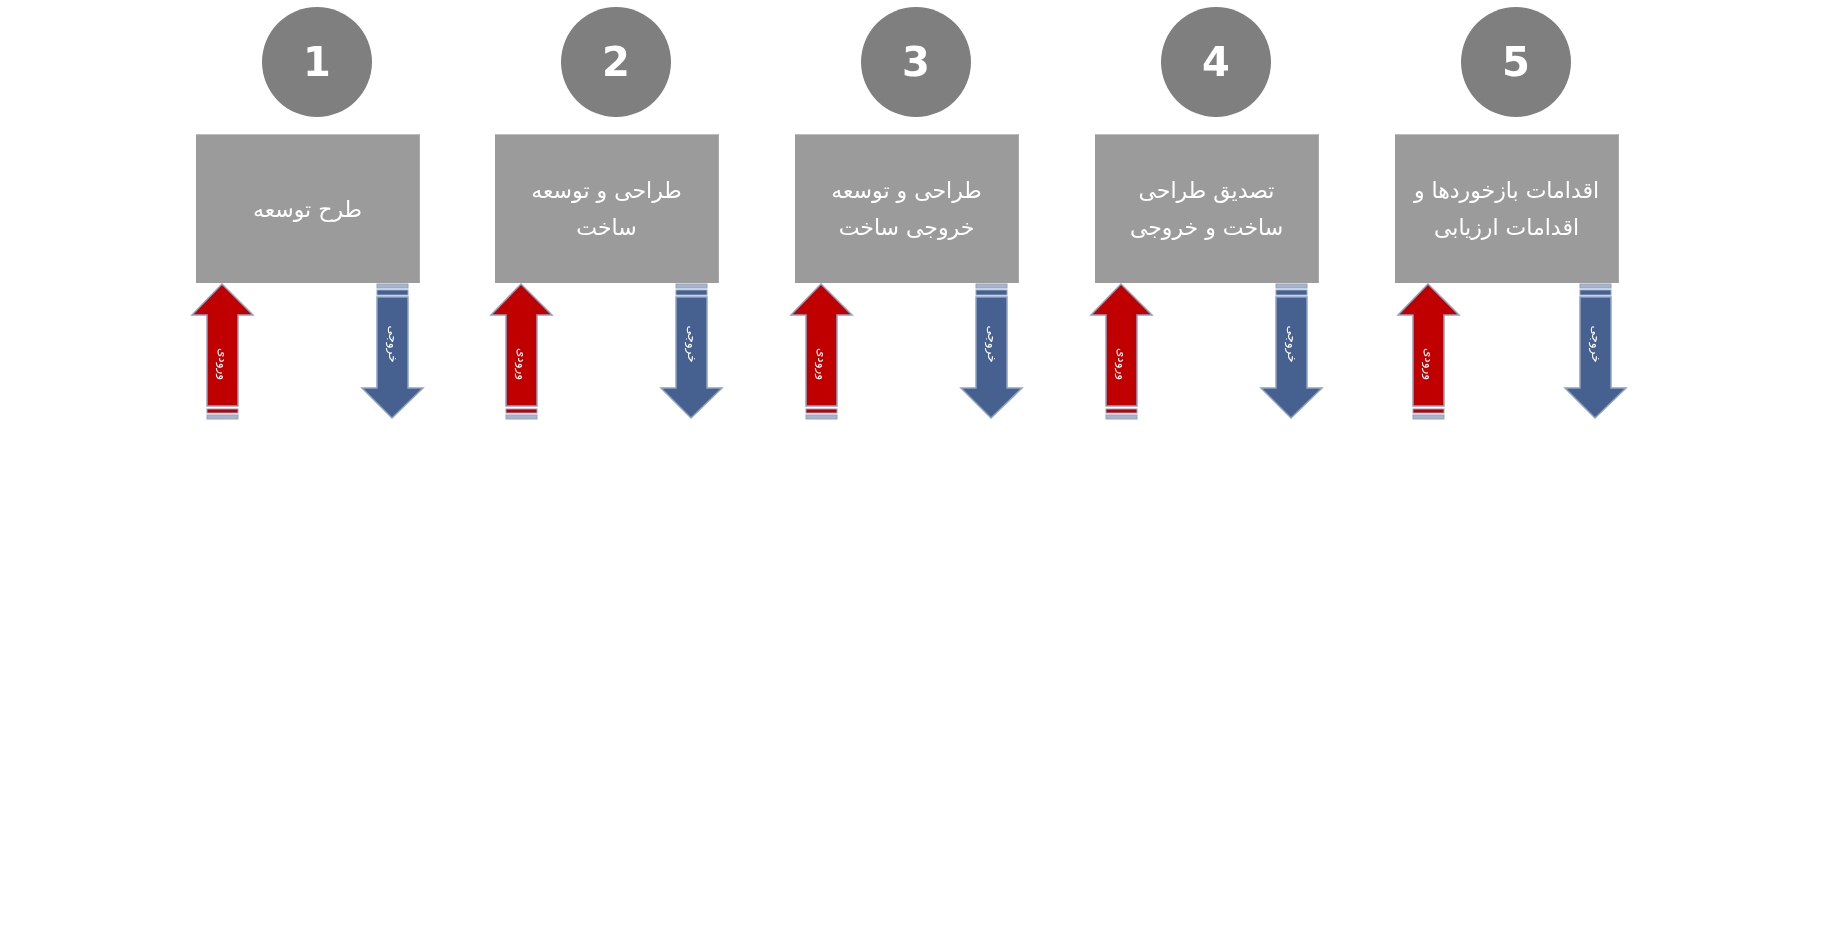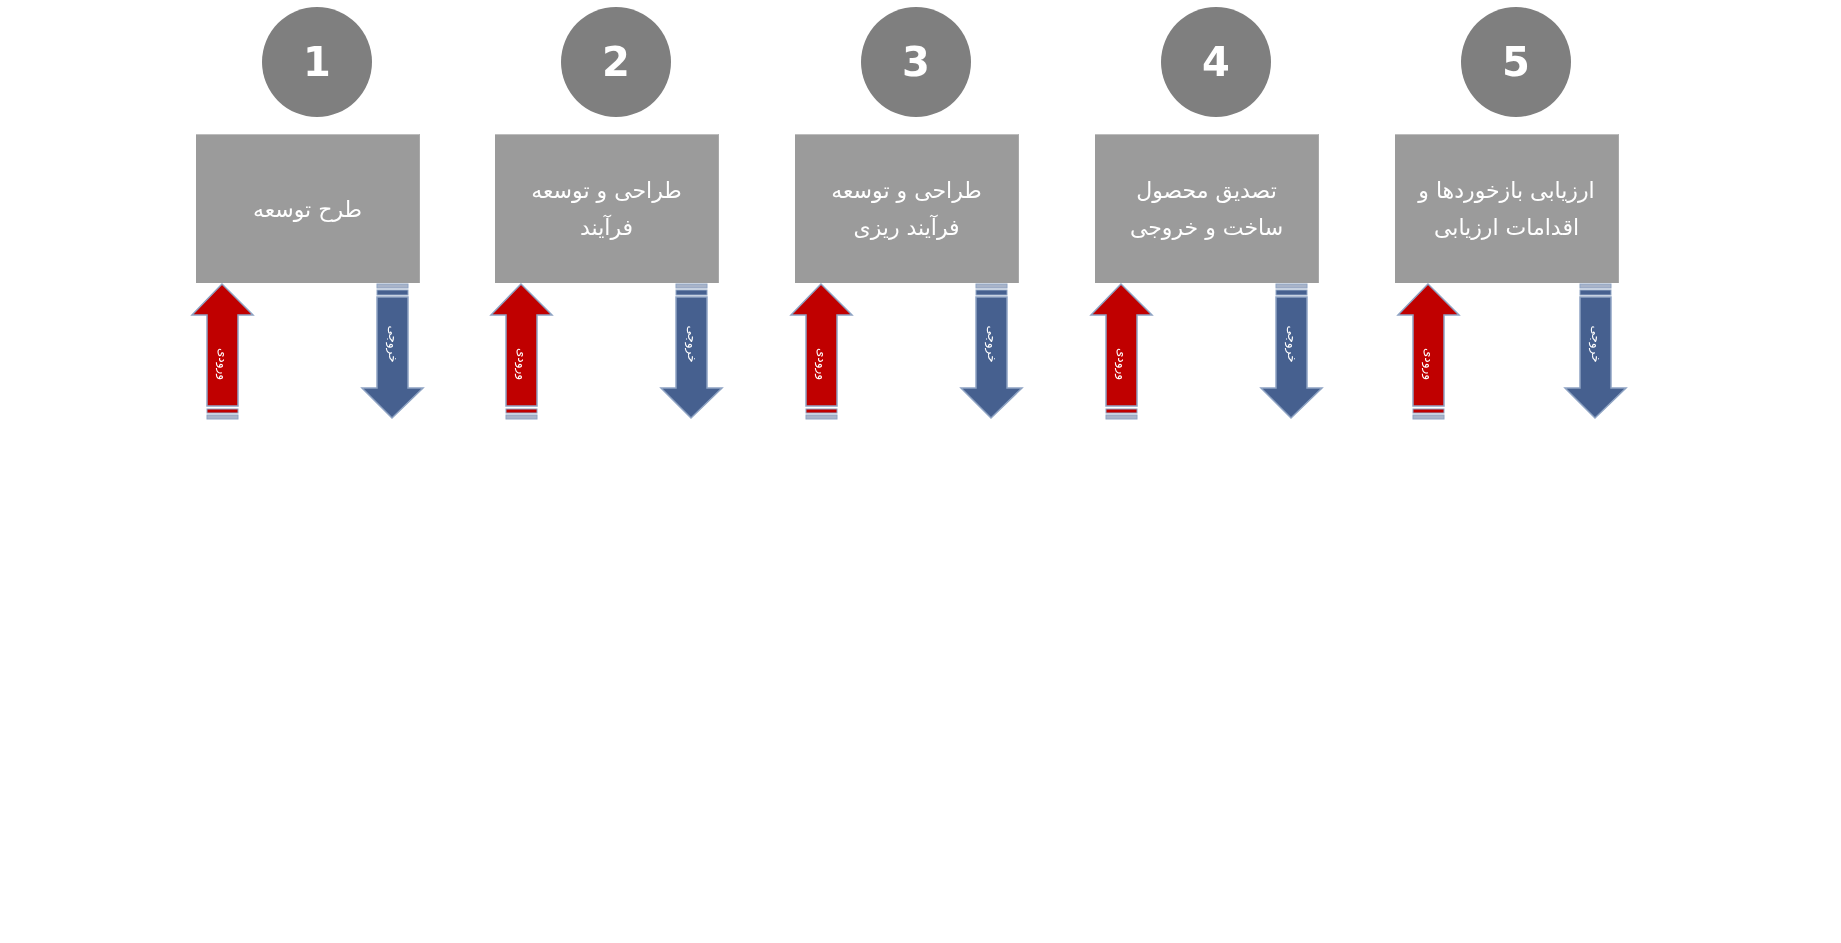--- a/index.html
+++ b/index.html
@@ -47,21 +47,21 @@
         <text class="arrow-label" transform="translate(196,210) rotate(90)" text-anchor="middle" dominant-baseline="middle">خروجی</text>
       </g>
     </svg>
   </div>
 
   <div class="phase" style="left:495px">
     <div class="circle">2</div>
     <div class="box">
       <div>
         <span>طراحی و توسعه</span>
-        <span>فرآیند</span>
+        <span>ساخت</span>
       </div>
     </div>
     <svg class="arrows" width="240" height="430" style="top: 134px;">
       <g>
         <polygon points="26,150 -4,181 11,181 11,272 42,272 42,181 57,181" fill="#c00000" stroke="#8ea3c3" stroke-width="1.5"></polygon>
         <rect x="11" y="275" width="31" height="4" fill="#c00000" stroke="#8ea3c3" stroke-width="1"></rect>
         <rect x="11" y="281" width="31" height="4" fill="#a9b4c9" stroke="#8ea3c3" stroke-width="1"></rect>
         <text class="arrow-label" transform="translate(26,230) rotate(90)" text-anchor="middle" dominant-baseline="middle">ورودی</text>
       </g>
       <g>
@@ -71,21 +71,21 @@
         <text class="arrow-label" transform="translate(196,210) rotate(90)" text-anchor="middle" dominant-baseline="middle">خروجی</text>
       </g>
     </svg>
   </div>
 
   <div class="phase" style="left:795px">
     <div class="circle">3</div>
     <div class="box">
       <div>
         <span>طراحی و توسعه</span>
-        <span>فرآیند ریزی</span>
+        <span>خروجی ساخت</span>
       </div>
     </div>
     <svg class="arrows" width="240" height="430" style="top: 134px;">
       <g>
         <polygon points="26,150 -4,181 11,181 11,272 42,272 42,181 57,181" fill="#c00000" stroke="#8ea3c3" stroke-width="1.5"></polygon>
         <rect x="11" y="275" width="31" height="4" fill="#c00000" stroke="#8ea3c3" stroke-width="1"></rect>
         <rect x="11" y="281" width="31" height="4" fill="#a9b4c9" stroke="#8ea3c3" stroke-width="1"></rect>
         <text class="arrow-label" transform="translate(26,230) rotate(90)" text-anchor="middle" dominant-baseline="middle">ورودی</text>
       </g>
       <g>
@@ -94,21 +94,21 @@
         <polygon points="181,163 212,163 212,254 227,254 196,284 166,254 181,254" fill="#46608f" stroke="#8ea3c3" stroke-width="1.5"></polygon>
         <text class="arrow-label" transform="translate(196,210) rotate(90)" text-anchor="middle" dominant-baseline="middle">خروجی</text>
       </g>
     </svg>
   </div>
 
   <div class="phase" style="left:1095px">
     <div class="circle">4</div>
     <div class="box">
       <div>
-        <span>تصدیق محصول</span>
+        <span>تصدیق طراحی</span>
         <span>ساخت و خروجی</span>
       </div>
     </div>
     <svg class="arrows" width="240" height="430" style="top: 134px;">
       <g>
         <polygon points="26,150 -4,181 11,181 11,272 42,272 42,181 57,181" fill="#c00000" stroke="#8ea3c3" stroke-width="1.5"></polygon>
         <rect x="11" y="275" width="31" height="4" fill="#c00000" stroke="#8ea3c3" stroke-width="1"></rect>
         <rect x="11" y="281" width="31" height="4" fill="#a9b4c9" stroke="#8ea3c3" stroke-width="1"></rect>
         <text class="arrow-label" transform="translate(26,230) rotate(90)" text-anchor="middle" dominant-baseline="middle">ورودی</text>
       </g>
@@ -118,21 +118,21 @@
         <polygon points="181,163 212,163 212,254 227,254 196,284 166,254 181,254" fill="#46608f" stroke="#8ea3c3" stroke-width="1.5"></polygon>
         <text class="arrow-label" transform="translate(196,210) rotate(90)" text-anchor="middle" dominant-baseline="middle">خروجی</text>
       </g>
     </svg>
   </div>
 
   <div class="phase" style="left:1395px">
     <div class="circle">5</div>
     <div class="box">
       <div>
-        <span>ارزیابی بازخوردها و</span>
+        <span>اقدامات بازخوردها و</span>
         <span>اقدامات ارزیابی</span>
       </div>
     </div>
     <svg class="arrows" width="240" height="430" style="top: 134px;">
       <g>
         <polygon points="33,150 3,181 18,181 18,272 49,272 49,181 64,181" fill="#c00000" stroke="#8ea3c3" stroke-width="1.5"></polygon>
         <rect x="18" y="275" width="31" height="4" fill="#c00000" stroke="#8ea3c3" stroke-width="1"></rect>
         <rect x="18" y="281" width="31" height="4" fill="#a9b4c9" stroke="#8ea3c3" stroke-width="1"></rect>
         <text class="arrow-label" transform="translate(33,230) rotate(90)" text-anchor="middle" dominant-baseline="middle">ورودی</text>
       </g>

